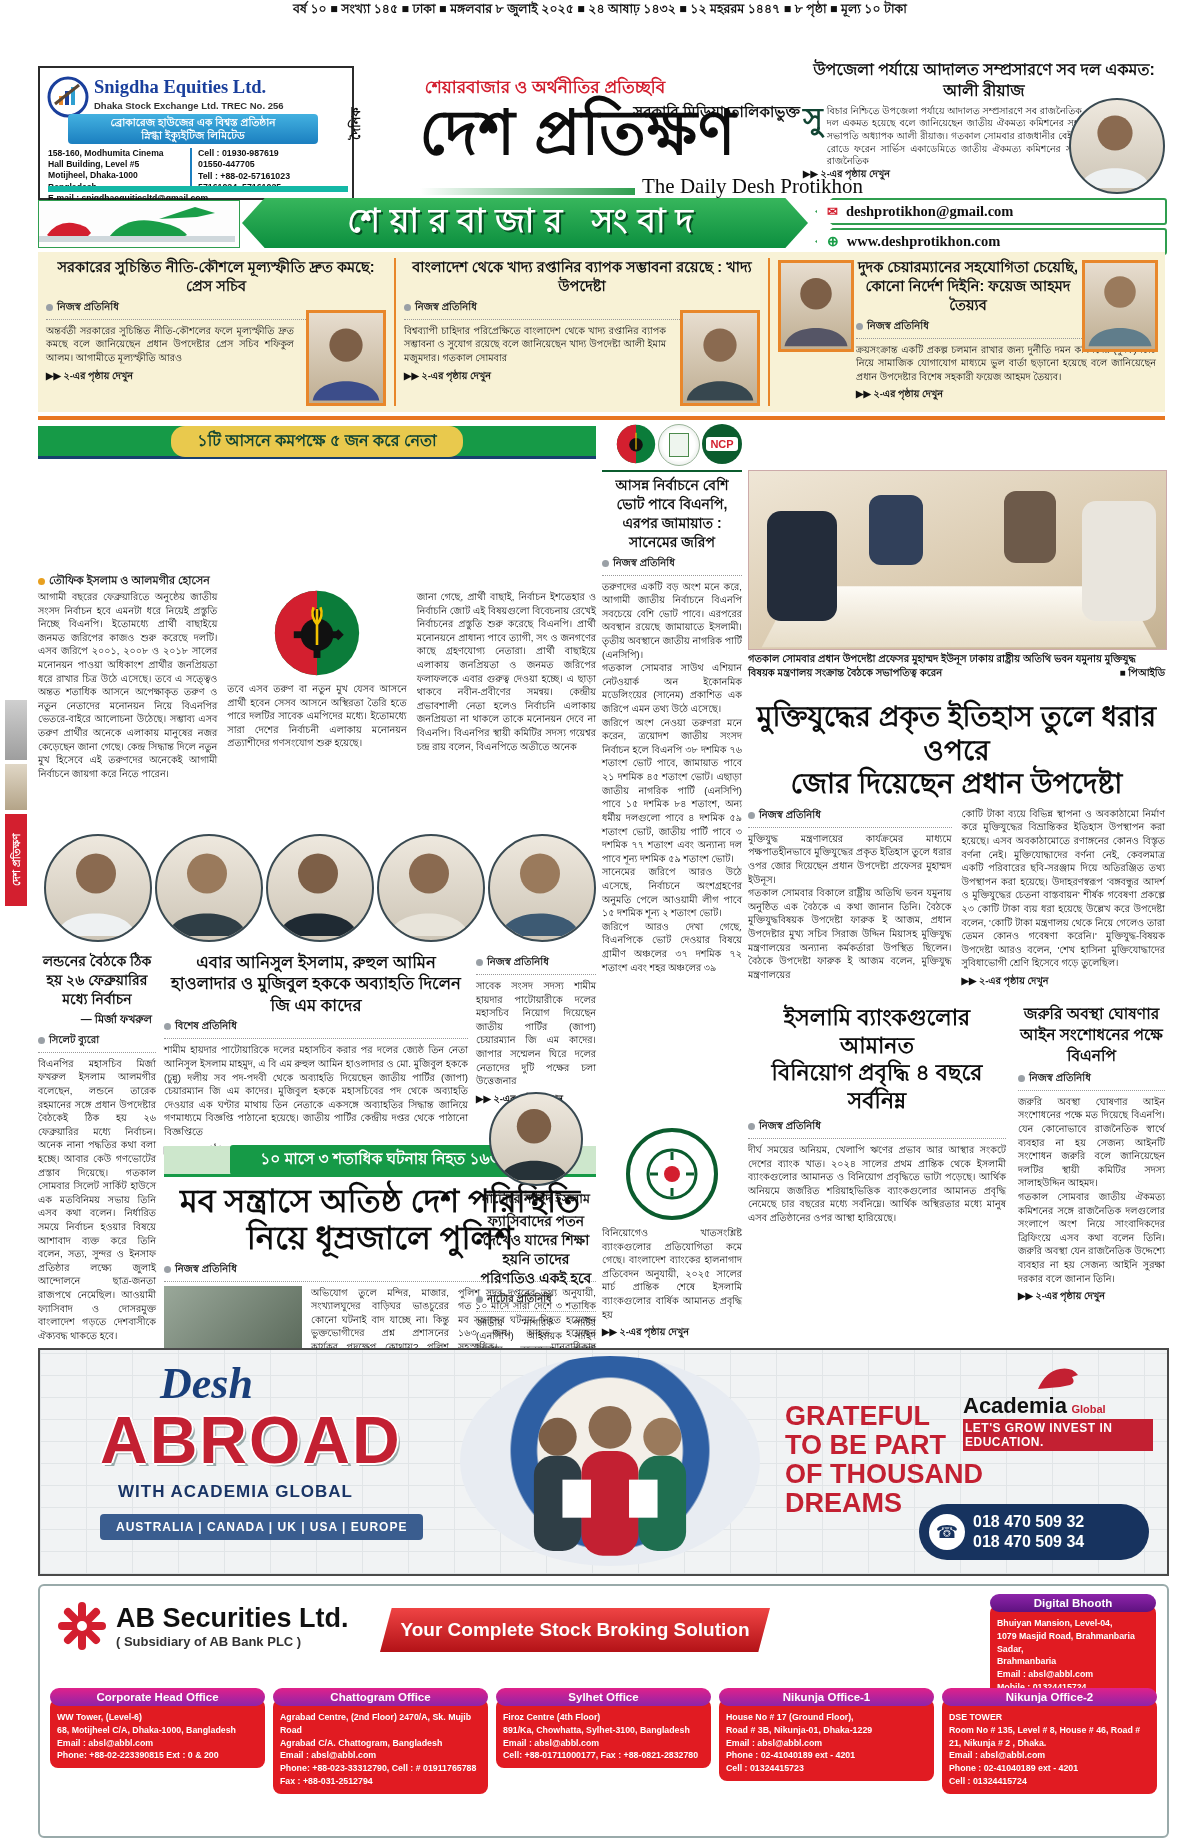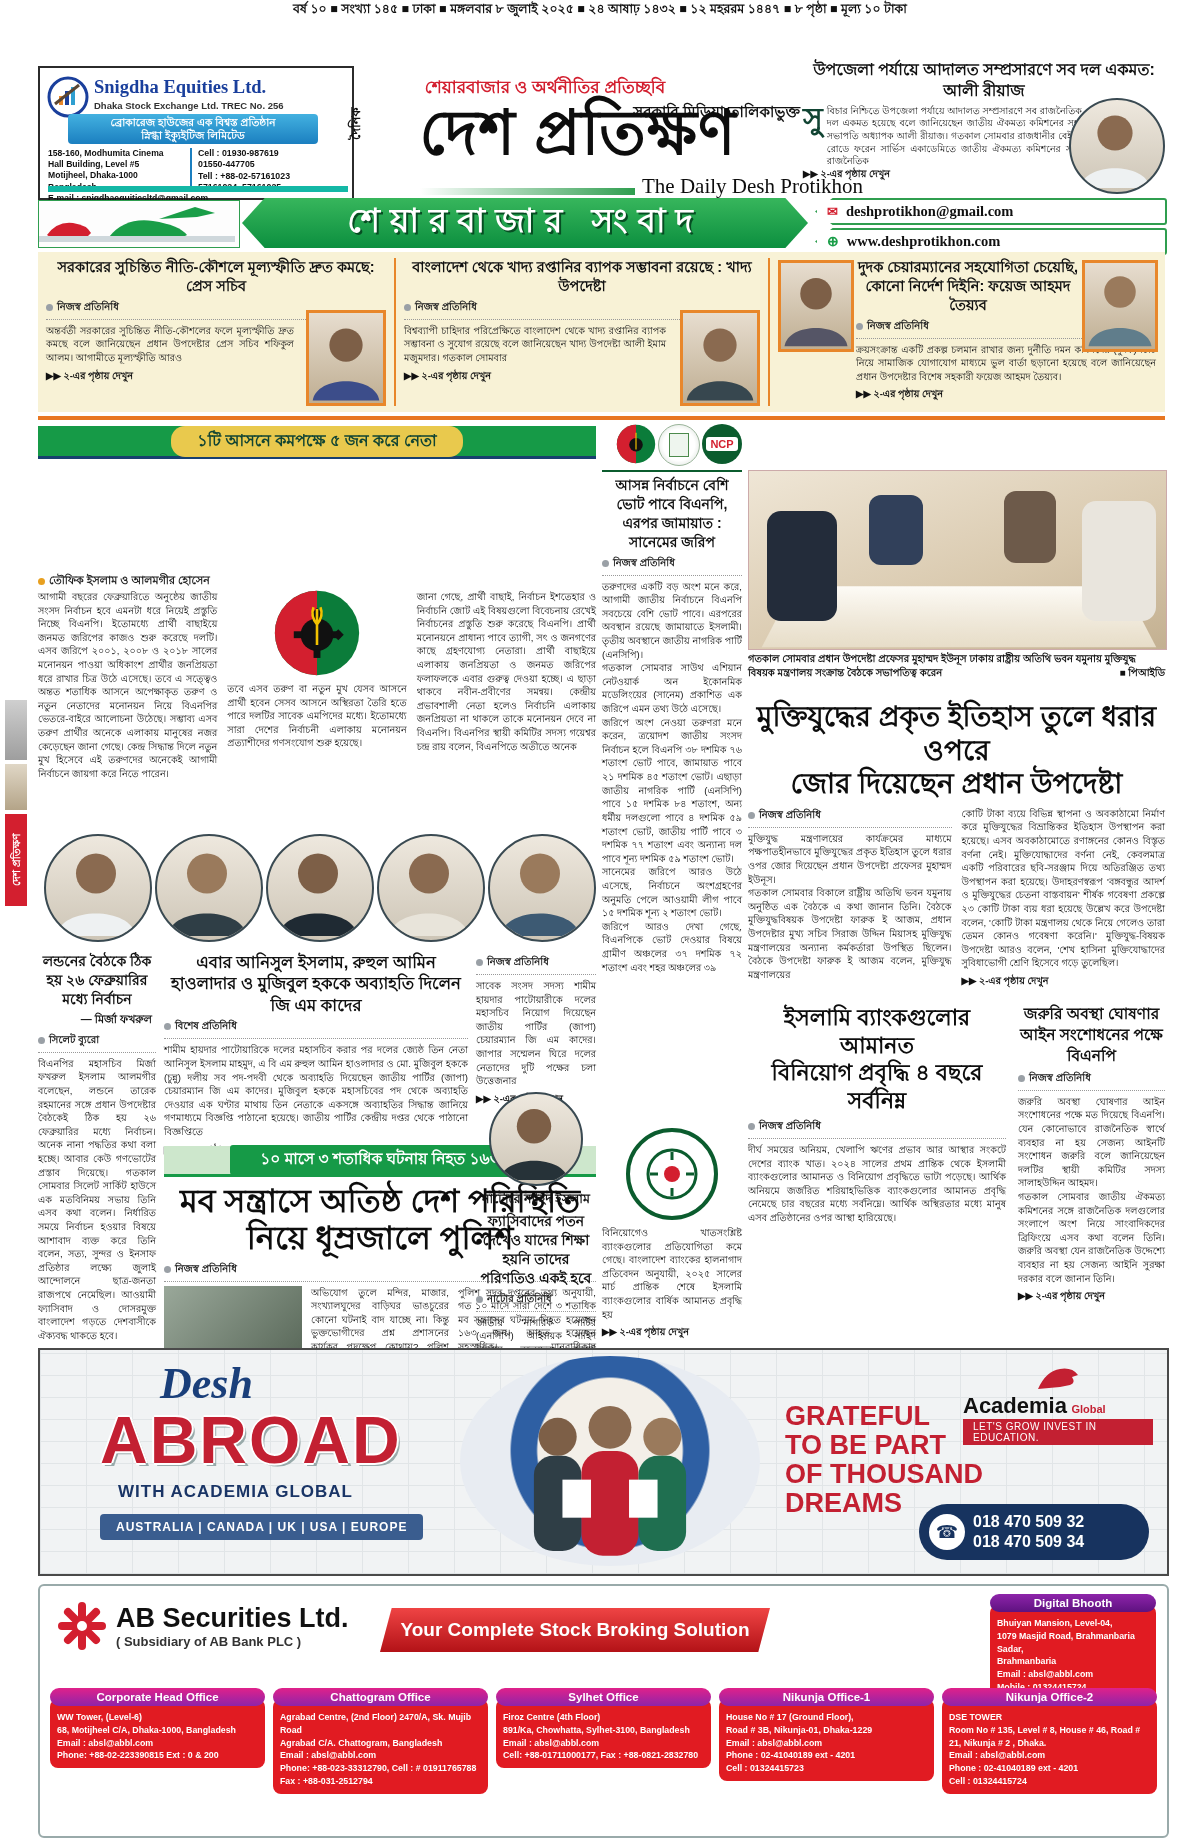--- a/index.html
+++ b/index.html
@@ -449,21 +449,21 @@
     <div class="abs pre x" style="left:745px;top:52px;width:310px;font-size:27px;line-height:1.08;color:#c32032">GRATEFUL
 TO BE PART
 OF THOUSAND
 DREAMS</div>
     <div class="abs" style="right:14px;top:13px;width:190px;">
       <svg width="56" height="30" viewBox="0 0 56 30" style="margin:0 auto">
         <path d="M8 26 q8-18 22-20 q12-2 18 6 l-6 2 q4 6-2 8 l-10 2 z" fill="#c32032"></path>
         </svg>
       <div><span style="font-size:22px;font-weight:800;color:#111">Academia</span>
            <span style="font-size:11px;font-weight:800;color:#c32032">Global</span></div>
-      <div style="background:#c32032;color:#fff;font-size:10px;font-weight:400;padding:2px 10px;letter-spacing:.5px">LET'S GROW INVEST IN EDUCATION.</div>
+      <div style="background:#c32032;color:#fff;font-size:12px;font-weight:700;padding:2px 2px;letter-spacing:.5px">LET'S GROW INVEST IN EDUCATION.</div>
     </div>
     <div class="abs" style="right:18px;bottom:14px;width:210px;height:56px;background:#17335f;border-radius:28px;display:flex;align-items:center;gap:8px;padding:0 10px">
       <div style="width:36px;height:36px;border-radius:50%;background:#fff;display:flex;align-items:center;justify-content:center;font-size:18px;color:#17335f">☎</div>
       <div style="color:#fff;font-weight:800;font-size:16px;line-height:1.25">
         <div>018 470 509 32</div>
         <div>018 470 509 34</div>
       </div>
     </div>
   </div>
 

